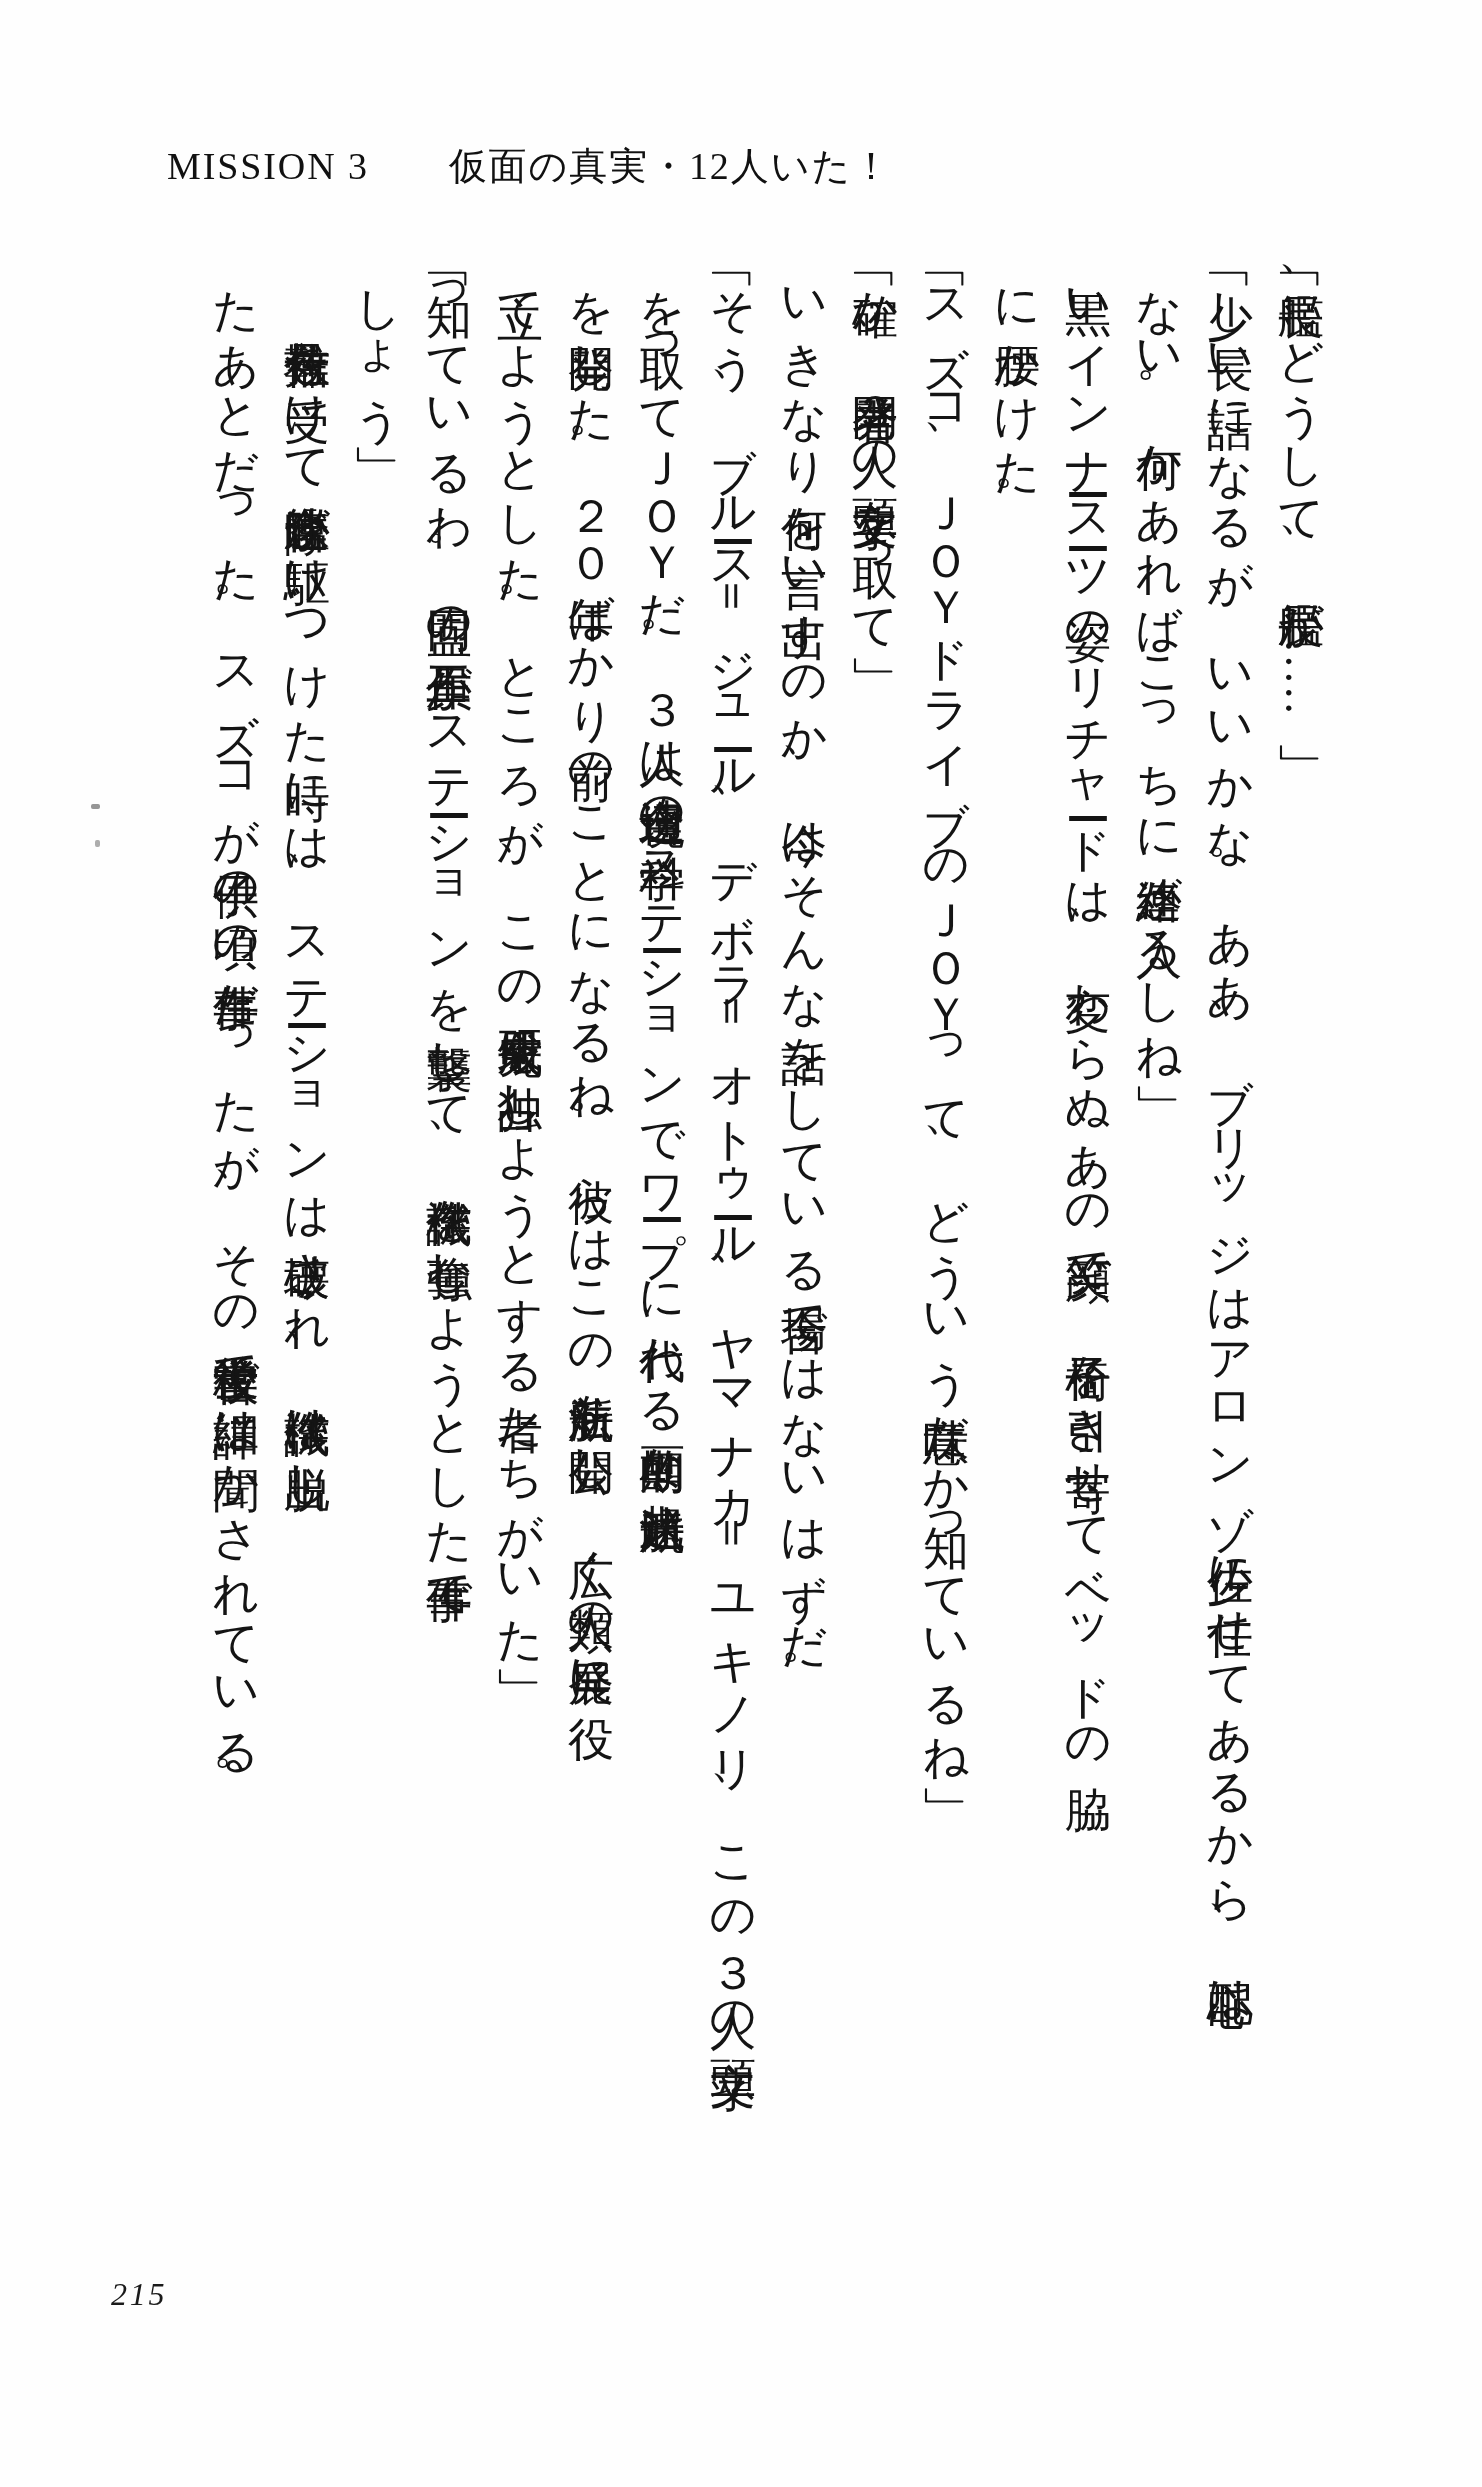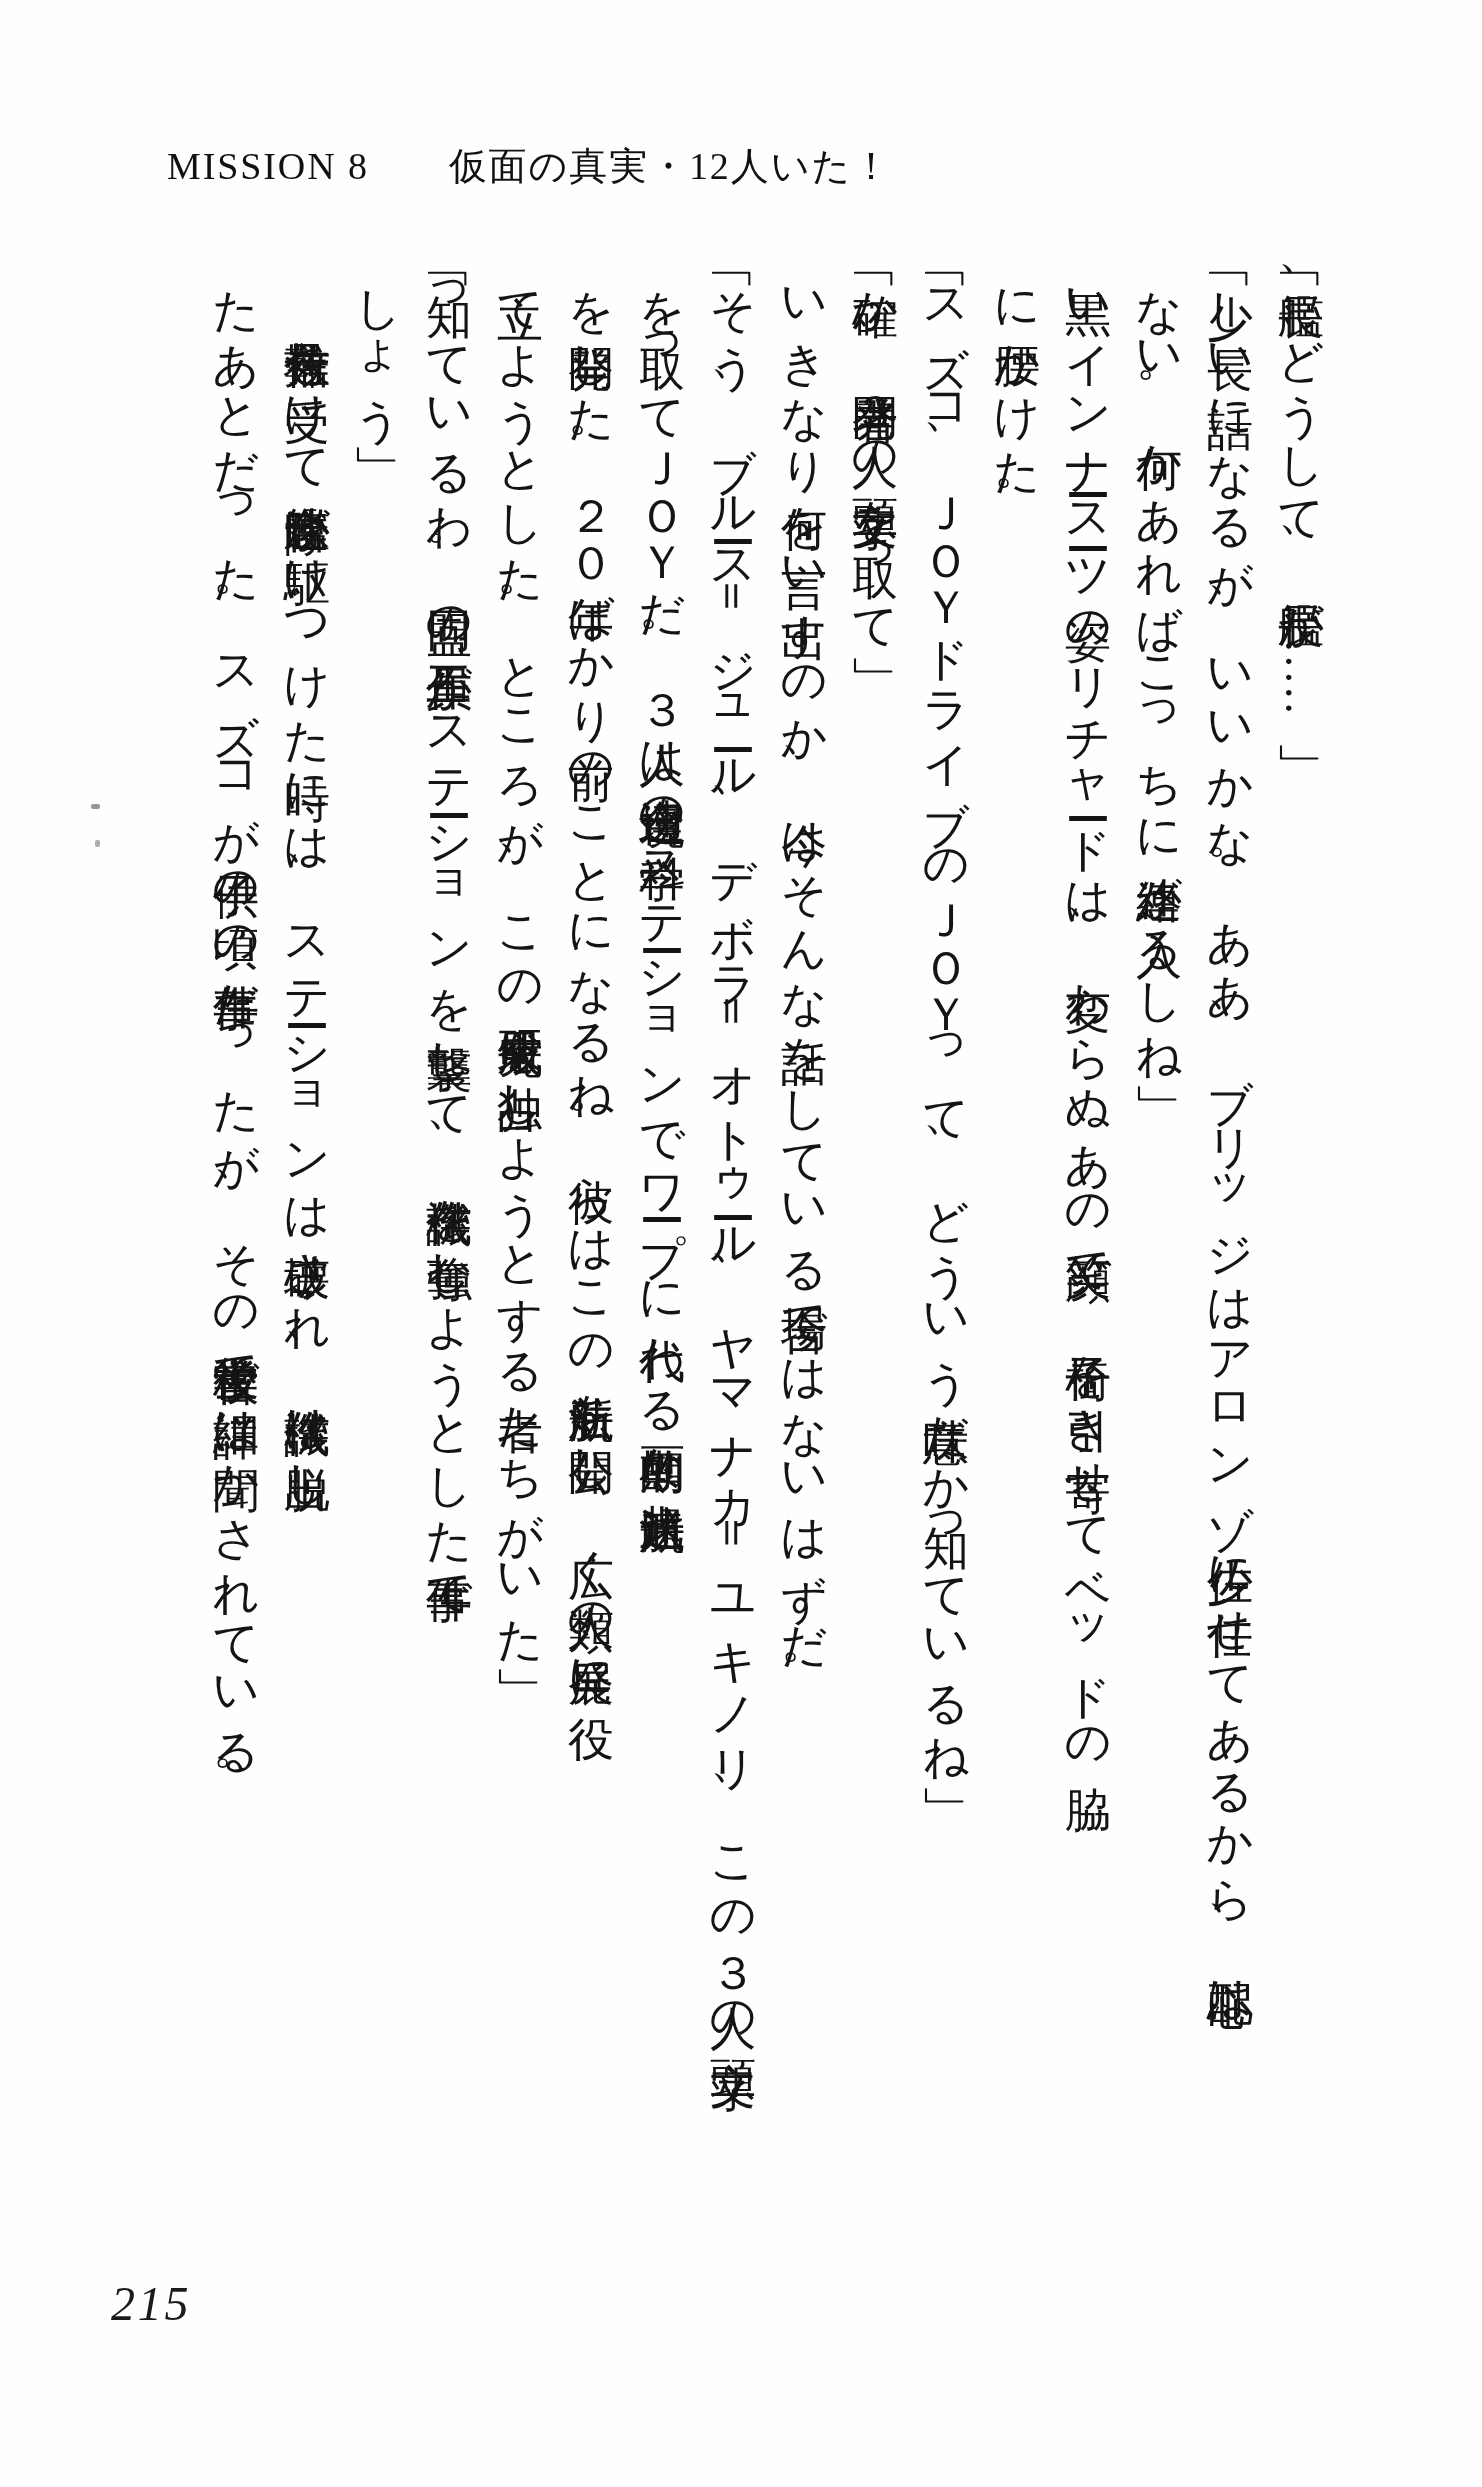--- a/index.html
+++ b/index.html
@@ -37,39 +37,39 @@
     text-align: start;
   }
   .tcol {
     white-space: nowrap;
     margin: 0;
   }
   .page-number {
     position: absolute;
     left: 111px;
     top: 2276px;
-    font-size: 48px;
+    font-size: 32px;
     font-style: italic;
     letter-spacing: 2.8px;
     color: #1a1a1a;
   }
   .scan-speck {
     position: absolute;
     background: #6a6a6a;
     border-radius: 1.9px;
   }
   .speck-1 { left: 91px; top: 804px; width: 9.3px; height: 4.6px; opacity: 0.7; }
   .speck-2 { left: 95px; top: 840px; width: 4.6px; height: 6.5px; opacity: 0.55; }
 </style>
 </head>
 <body>
 
 <div class="page">
 
-  <div class="running-header">MISSION 8　　仮面の真実・12人いた！</div>
+  <div class="running-header">MISSION 3　　仮面の真実・12人いた！</div>
 
   <div class="vertical-body">
     <div class="tcol">「艦長、どうして、艦長が……」</div>
     <div class="tcol">「少し長い話になるが、いいかな。ああ、ブリッジはアロンゾ少佐に任せてあるから、心配は</div>
     <div class="tcol">ない。何かあればこっちに連絡が入るしね」</div>
     <div class="tcol">黒いインナースーツ姿のリチャードは、変わらぬあの笑顔で、椅子を引き寄せてベッドの脇</div>
     <div class="tcol">に腰かけた。</div>
     <div class="tcol">「スズコ、ＪＯＹドライブのＪＯＹって、どういう意味だか知っているね」</div>
     <div class="tcol">「確か、開発者３人の頭文字を取って」</div>
     <div class="tcol">いきなり何を言い出すのか、今はそんな話をしている場合ではないはずだ。</div>

